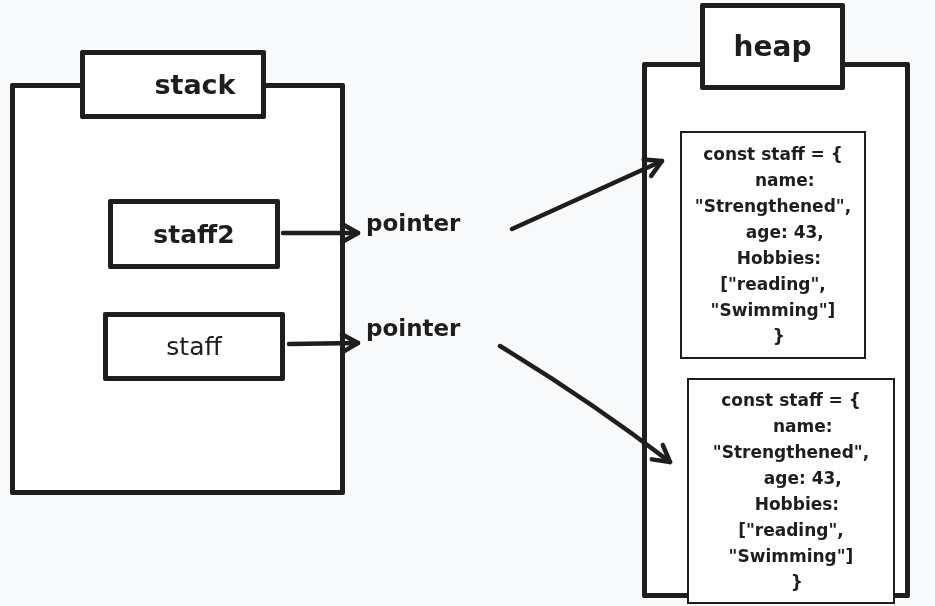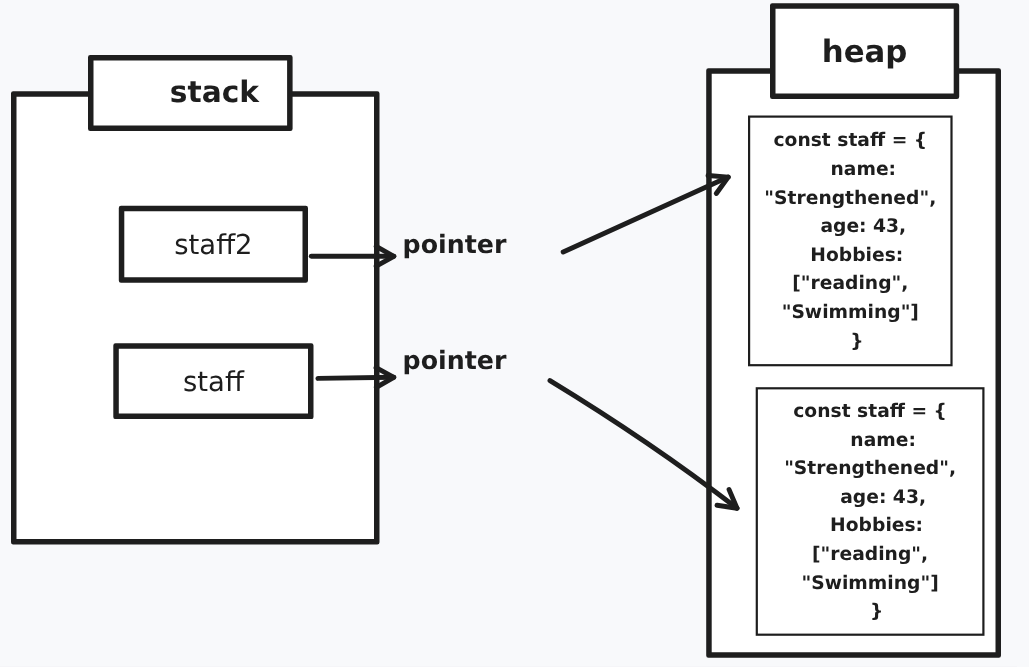--- a/index.html
+++ b/index.html
@@ -23,36 +23,37 @@
     border: 5px solid #1e1e1e;
     border-radius: 2px;
     display: flex;
     align-items: center;
     justify-content: center;
   }
   
   .stack-outer  { left: 10px;  top: 83px;  width: 335px; height: 412px; z-index: 1; }
   .stack-label  { left: 80px;  top: 50px;  width: 186px; height: 69px;  z-index: 2;
                   font-size: 27px; font-weight: 700; padding-left: 44px; }
-  .staff2-box   { left: 108px; top: 187px; width: 172px; height: 70px;  z-index: 2;
-                  font-size: 25px; font-weight: 400; }
+  .staff2-box   { left: 108px; top: 199px; width: 172px; height: 70px;  z-index: 2;
+                  font-size: 25px; font-weight: 700; }
   .staff-box    { left: 103px; top: 312px; width: 182px; height: 69px;  z-index: 2;
                   font-size: 25px; font-weight: 400; }
   
   .heap-outer   { left: 642px; top: 62px;  width: 268px; height: 536px; z-index: 1; }
-  .heap-label   { left: 700px; top: 3px;   width: 172px; height: 87px;  z-index: 2;
+  .heap-label   { left: 700px; top: 3px;   width: 145px; height: 87px;  z-index: 2;
                   font-size: 28px; font-weight: 700; }
   .heap-object {
     position: absolute;
     background: #ffffff;
     border: 2.5px solid #1e1e1e;
     z-index: 2;
     display: flex;
     align-items: center;
     justify-content: center;
+    margin-top: 26px;
   }
   .heap-object-1 { left: 680px; top: 105px; width: 186px; height: 228px; }
   .heap-object-2 { left: 687px; top: 352px; width: 208px; height: 226px; }
   .object-code {
     white-space: pre;
     text-align: center;
     font-size: 17px;
     line-height: 26px;
     font-weight: 700;
   }

